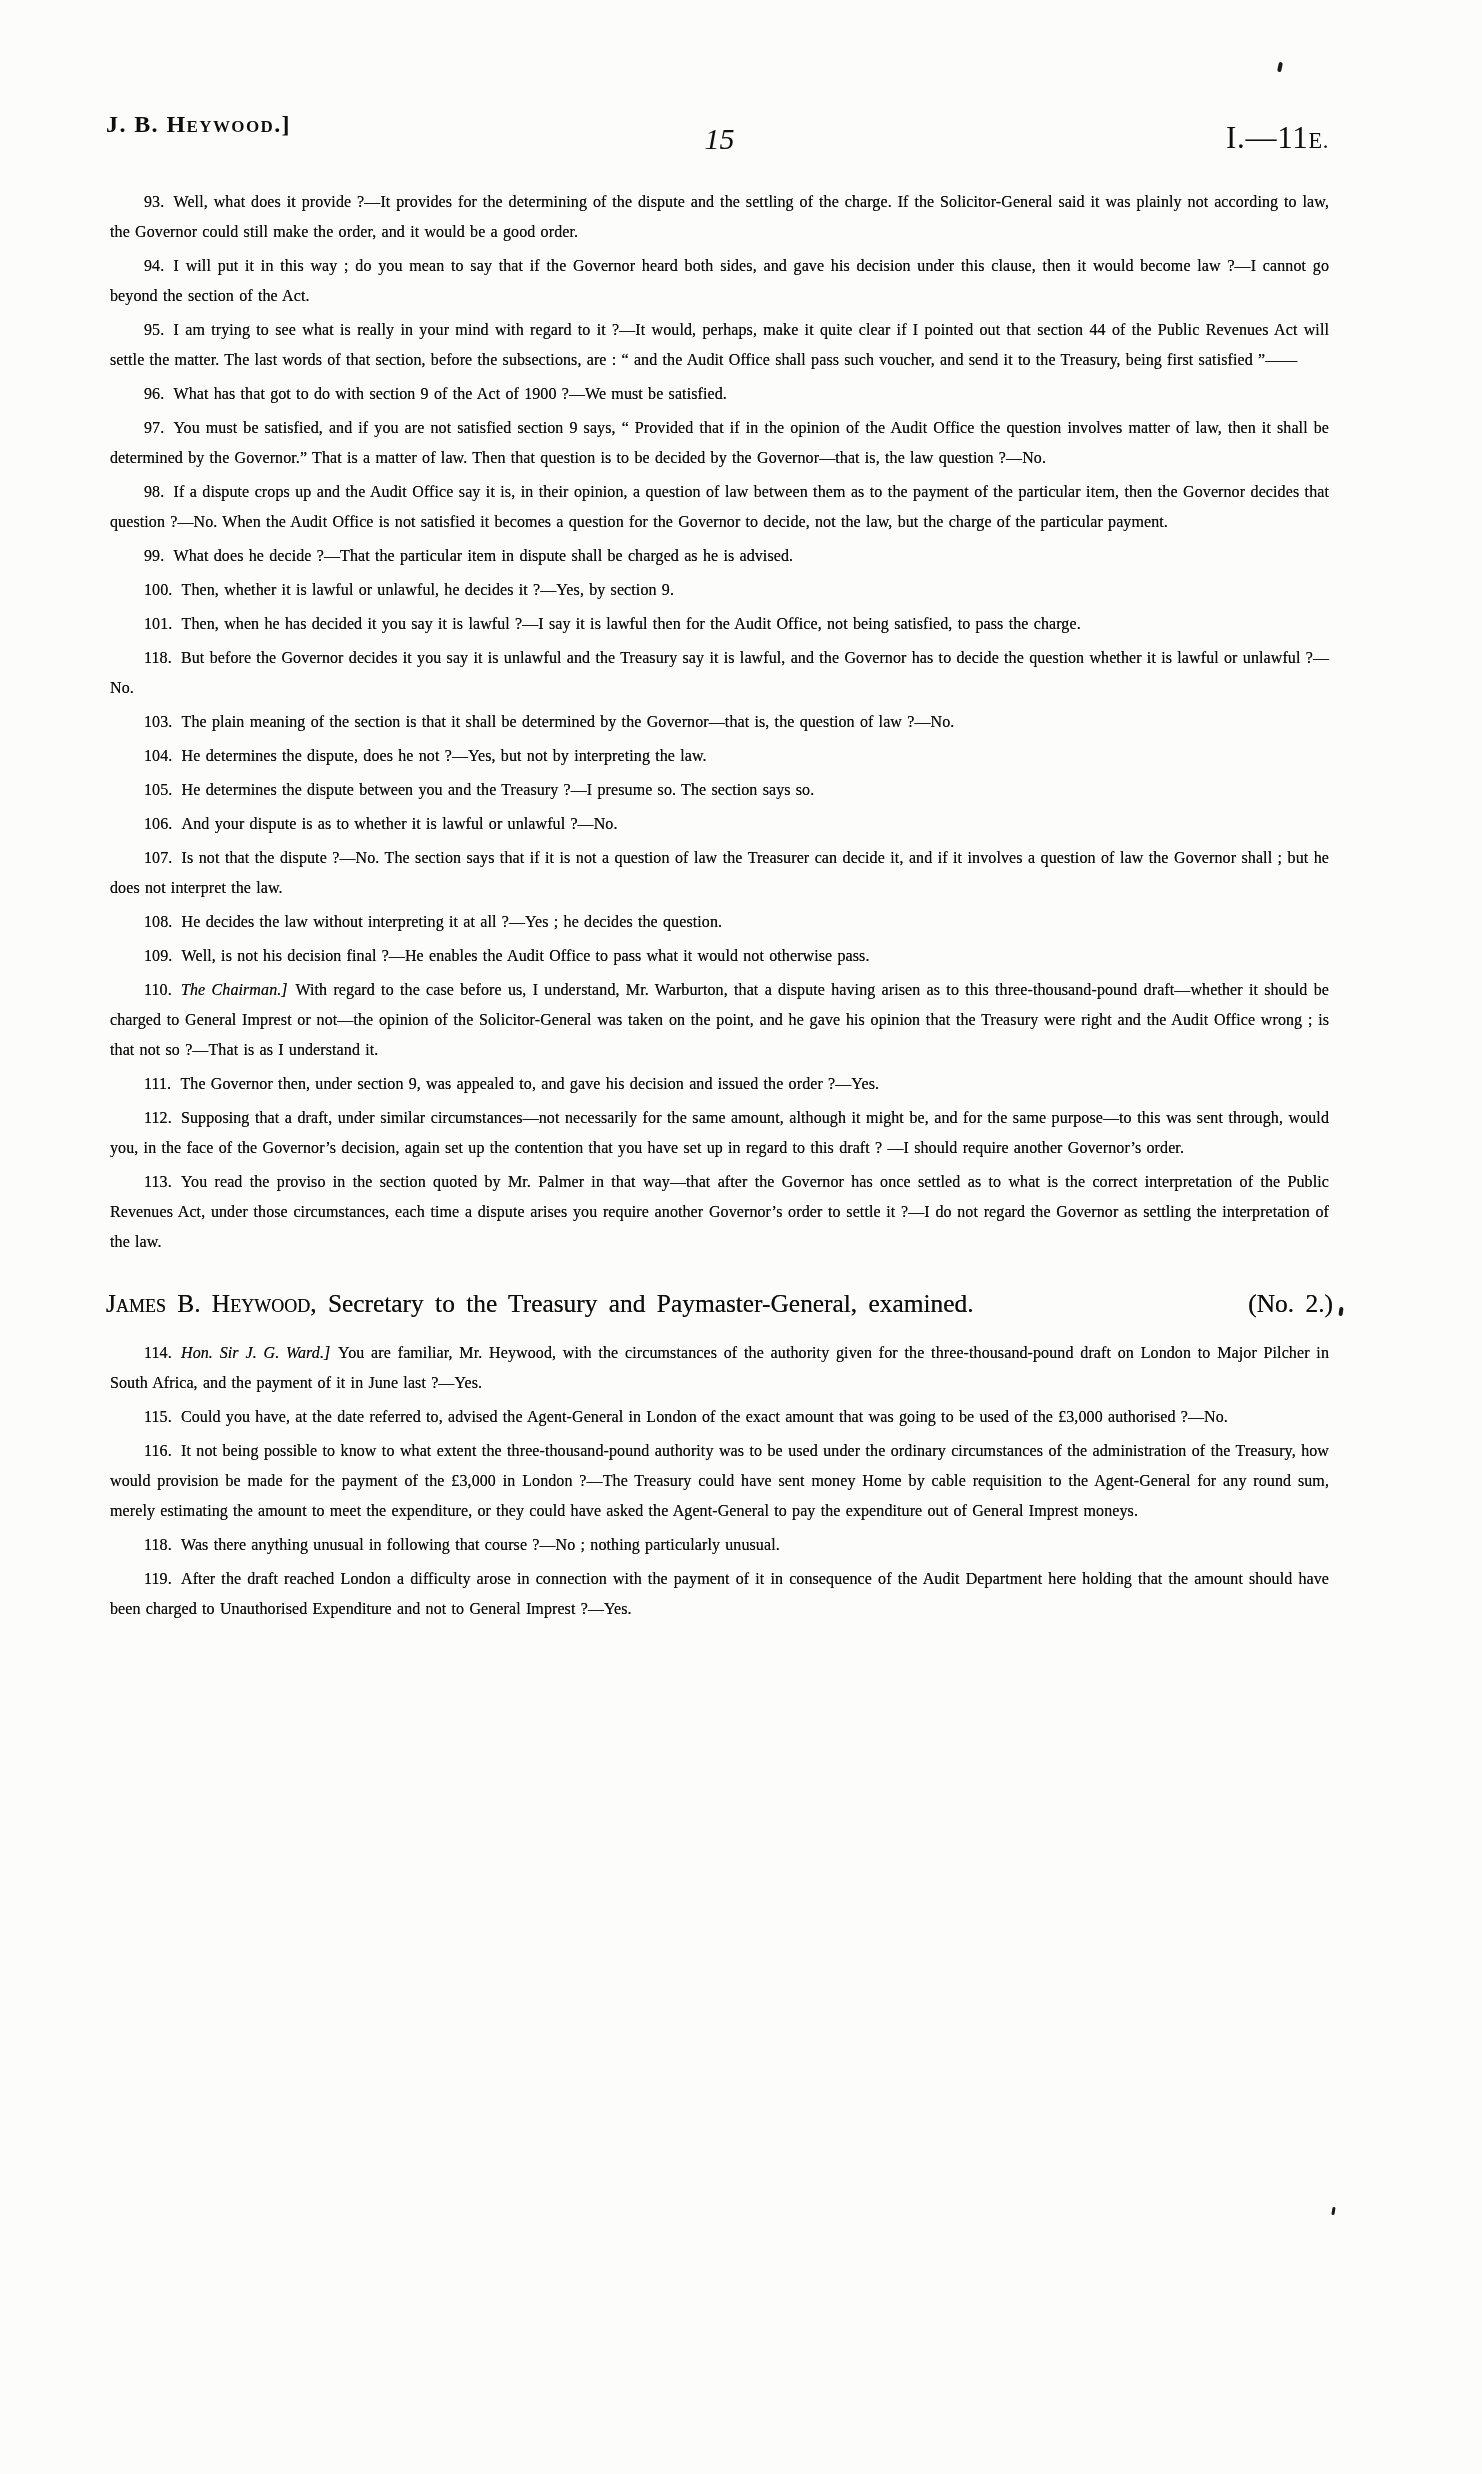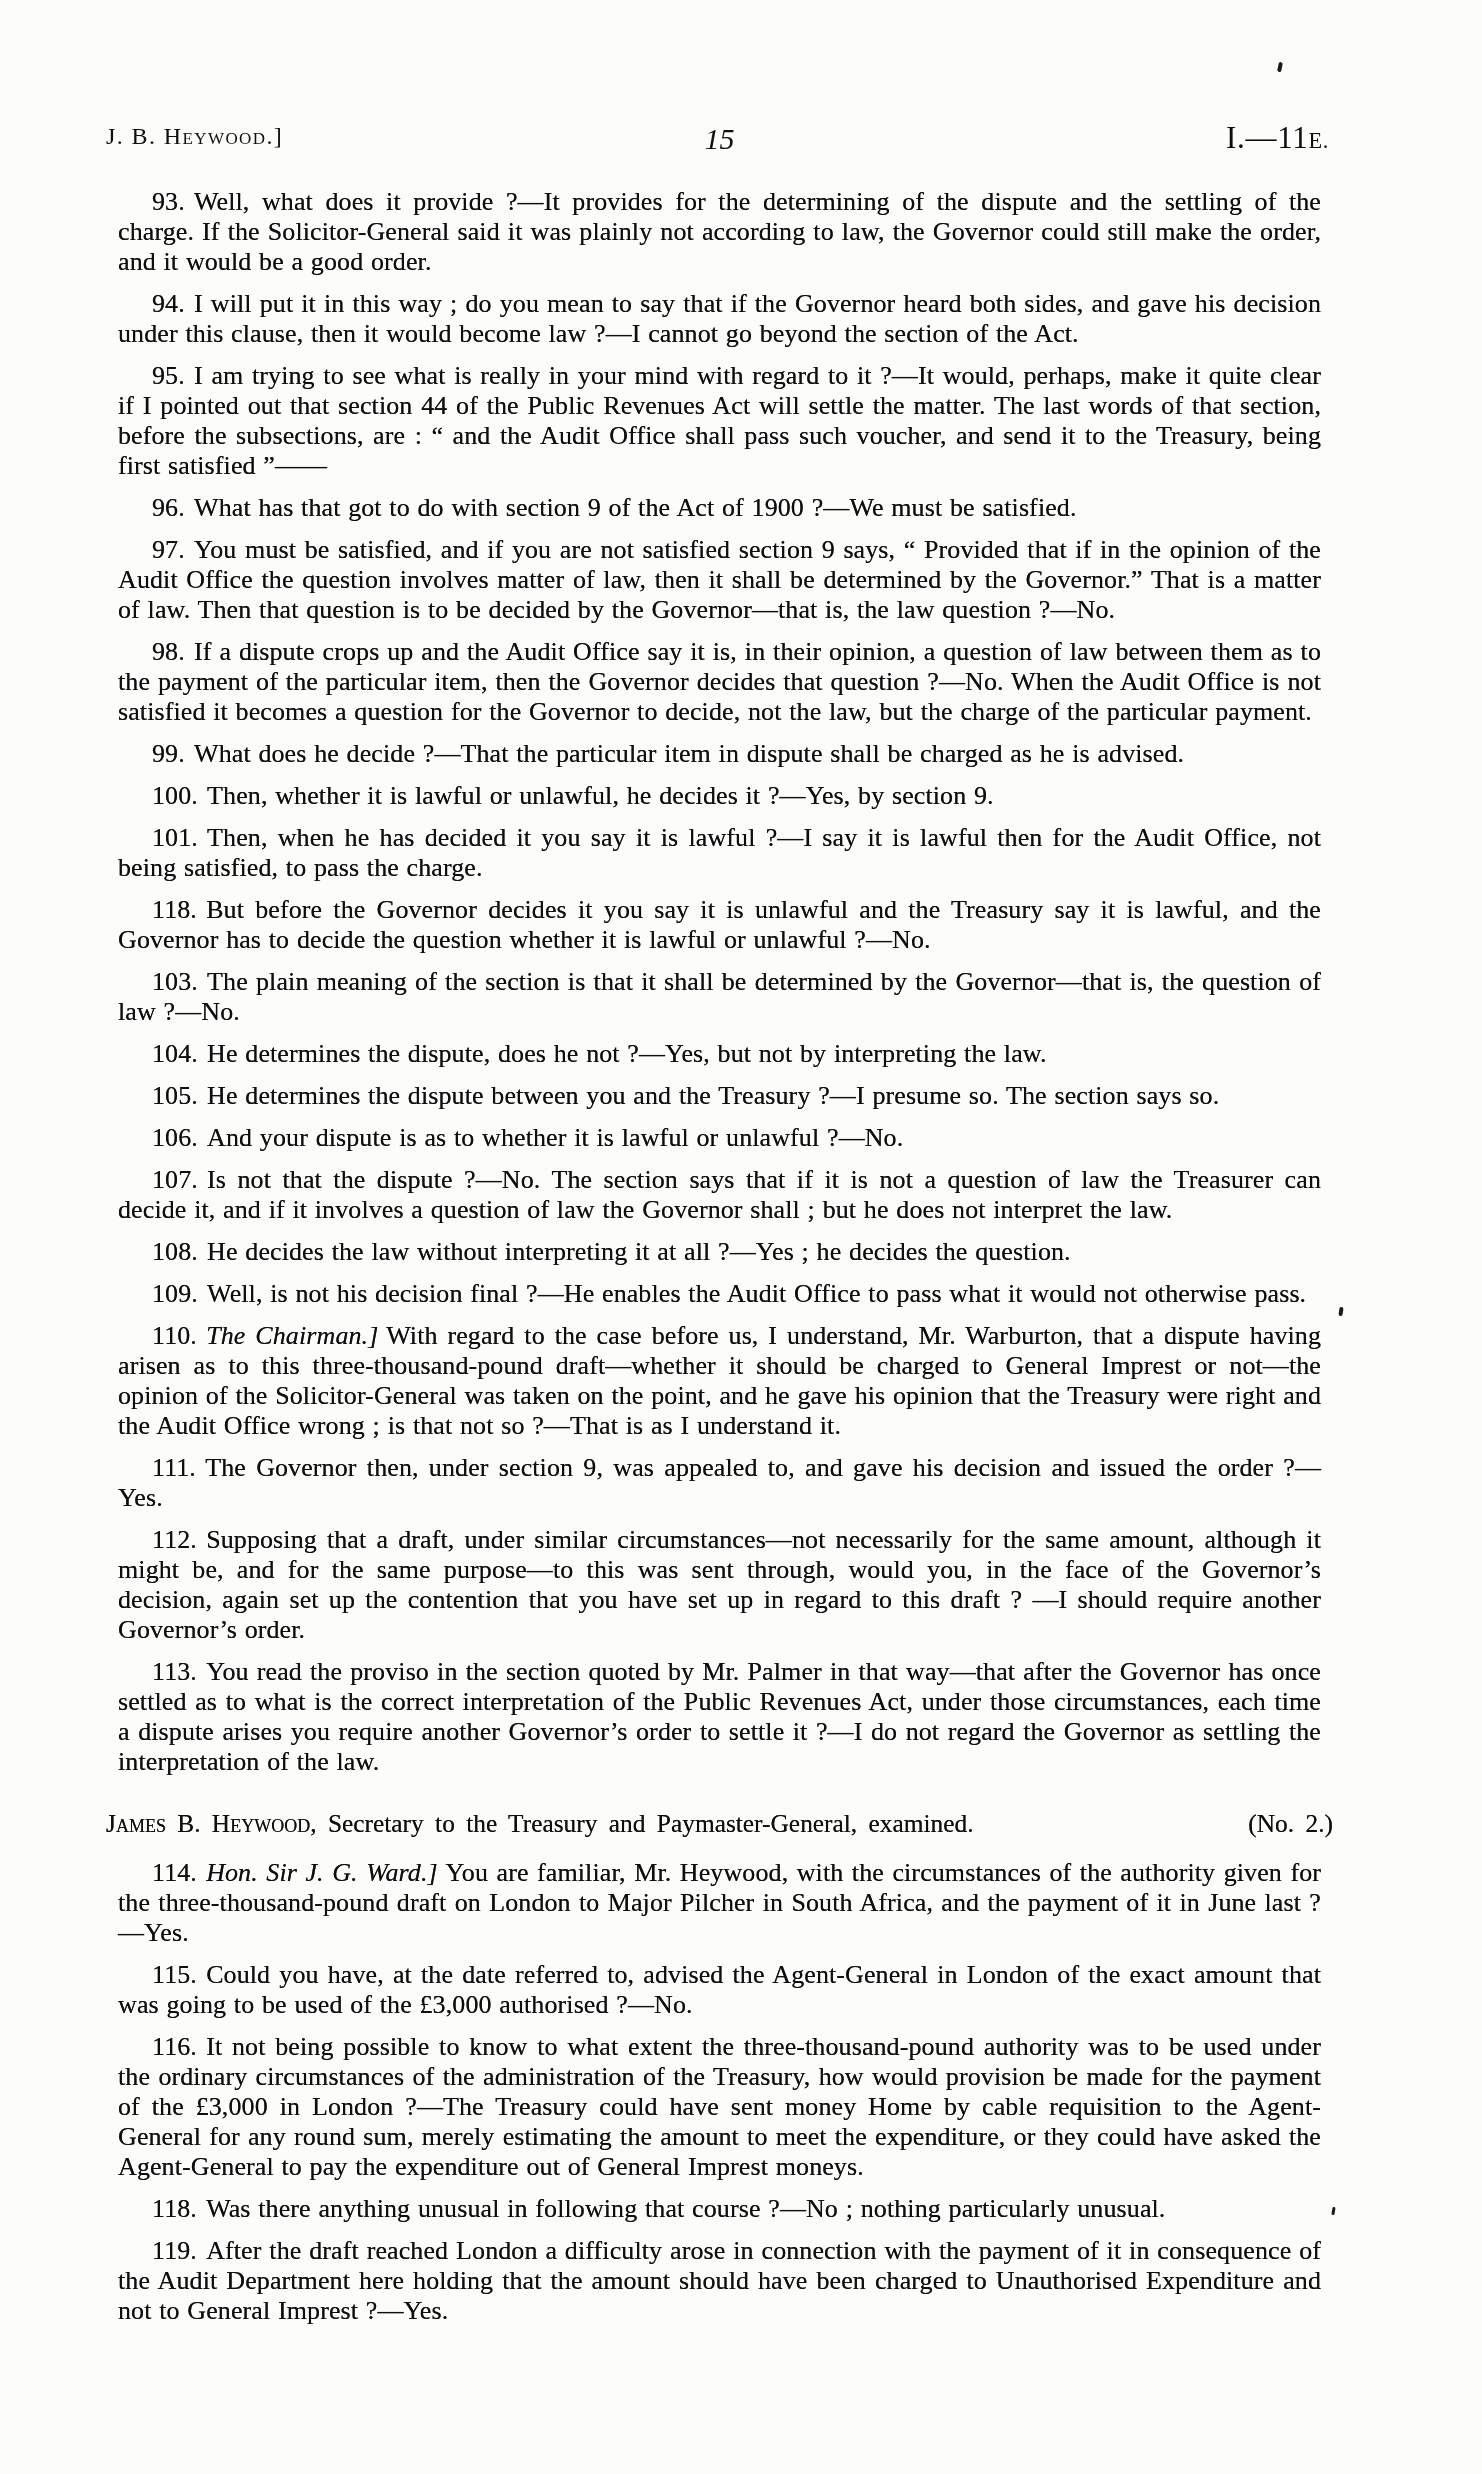--- a/index.html
+++ b/index.html
@@ -24,24 +24,25 @@
   }
   
   .running-header {
     position: relative;
     height: 40px;
     margin-bottom: 31px;
   }
   .running-left {
     position: absolute;
     left: 0;
-    bottom: 6px;
+    bottom: 18px;
     font-size: 24px;
     font-variant: small-caps;
     letter-spacing: 1.4px;
+    font-weight: bold;
   }
   .page-number {
     position: absolute;
     left: 0;
     right: 0;
     bottom: 0;
     text-align: center;
     font-size: 30px;
     font-style: italic;
   }
@@ -50,22 +51,22 @@
     right: 4px;
     bottom: 0;
     font-size: 31px;
     letter-spacing: 0.7px;
   }
   .paper-number .suffix {
     font-size: 0.72em;
   }
   
   .qa-section p {
-    margin: 12px;
-    font-size: 26px;
+    margin: 4px;
+    font-size: 16px;
     line-height: 30px;
     text-align: justify;
     text-indent: 34px;
     letter-spacing: 0.1px;
     word-spacing: 1.1px;
     text-shadow: 0 0 0.4px rgba(10,10,10,0.75);
   }
   .q-num { margin-right: 9.2px; }
   .q-speaker { font-style: italic; margin-right: 7.8px; }
   .q-speaker:empty { display: none; }

